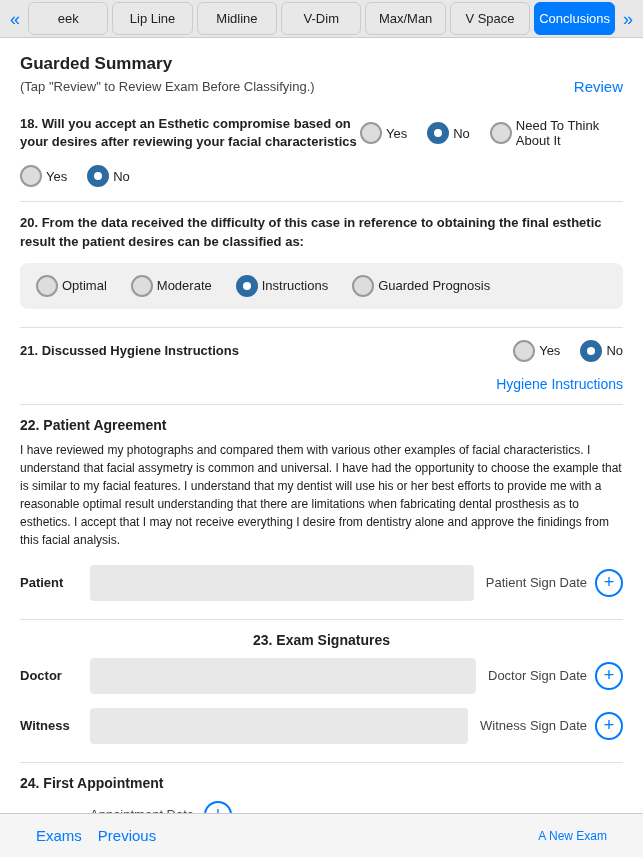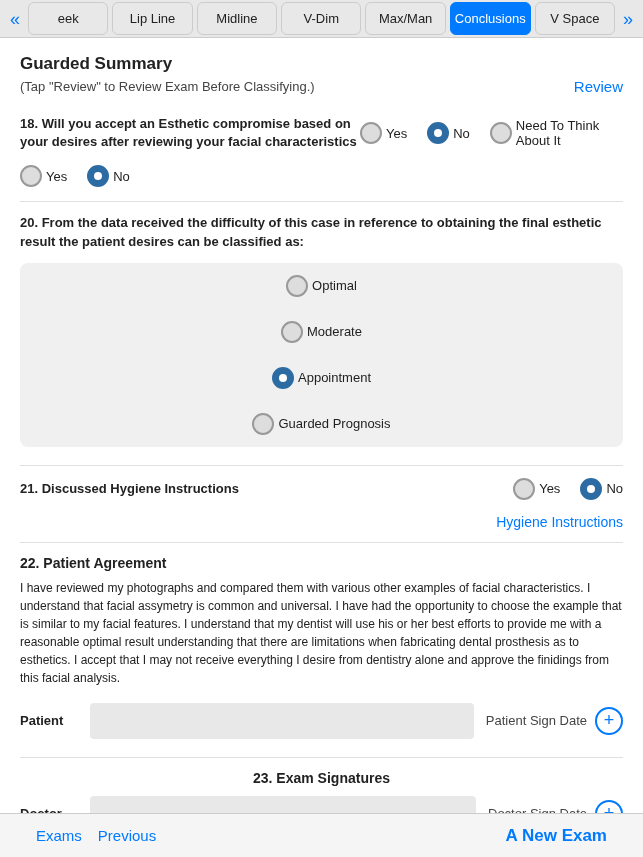--- a/index.html
+++ b/index.html
@@ -147,21 +147,20 @@
       margin-bottom: 12px;
       line-height: 1.4;
     }
     .radio-row-box {
       background: #f0f0f0;
       border-radius: 8px;
       padding: 12px 16px;
       display: flex;
       align-items: center;
       gap: 24px;
-      flex-direction: column;
     }
 
     
     .hygiene-link-row {
       text-align: right;
       margin-bottom: 8px;
     }
     .hygiene-link {
       color: #007AFF;
       font-size: 14px;
@@ -257,38 +256,37 @@
       padding: 0 36px;
     }
     .bottom-btn {
       font-size: 15px;
       color: #007AFF;
       cursor: pointer;
       background: none;
       border: none;
     }
     .bottom-center {
-      font-size: 17px;
-      color: #007AFF;
-      cursor: pointer;
-      font-weight: bold;
+      font-size: 12px;
+      color: #007AFF;
+      cursor: pointer;
     }
   </style>
 </head>
 <body>
 
 <div class="tab-bar">
   <button class="tab-nav-btn">«</button>
   <div class="tab-item">eek</div>
   <div class="tab-item">Lip Line</div>
   <div class="tab-item">Midline</div>
   <div class="tab-item">V-Dim</div>
   <div class="tab-item">Max/Man</div>
+  <div class="tab-item">V Space</div>
   <div class="tab-item active">Conclusions</div>
-  <div class="tab-item">V Space</div>
   <button class="tab-nav-btn">»</button>
 </div>
 
 <div class="main-content">
 
   <div class="section-title">Guarded Summary</div>
 
   <div class="review-row">
     <span class="review-hint">(Tap "Review" to Review Exam Before Classifying.)</span>
     <span class="review-link">Review</span>
@@ -333,21 +331,21 @@
       <div class="radio-option">
         <div class="radio-circle"></div>
         <span>Optimal</span>
       </div>
       <div class="radio-option">
         <div class="radio-circle"></div>
         <span>Moderate</span>
       </div>
       <div class="radio-option">
         <div class="radio-circle selected"></div>
-        <span>Appointment</span>
+        <span>Instructions</span>
       </div>
       <div class="radio-option">
         <div class="radio-circle"></div>
         <span>Guarded Prognosis</span>
       </div>
     </div>
   </div>
 
   <hr class="divider">
 

